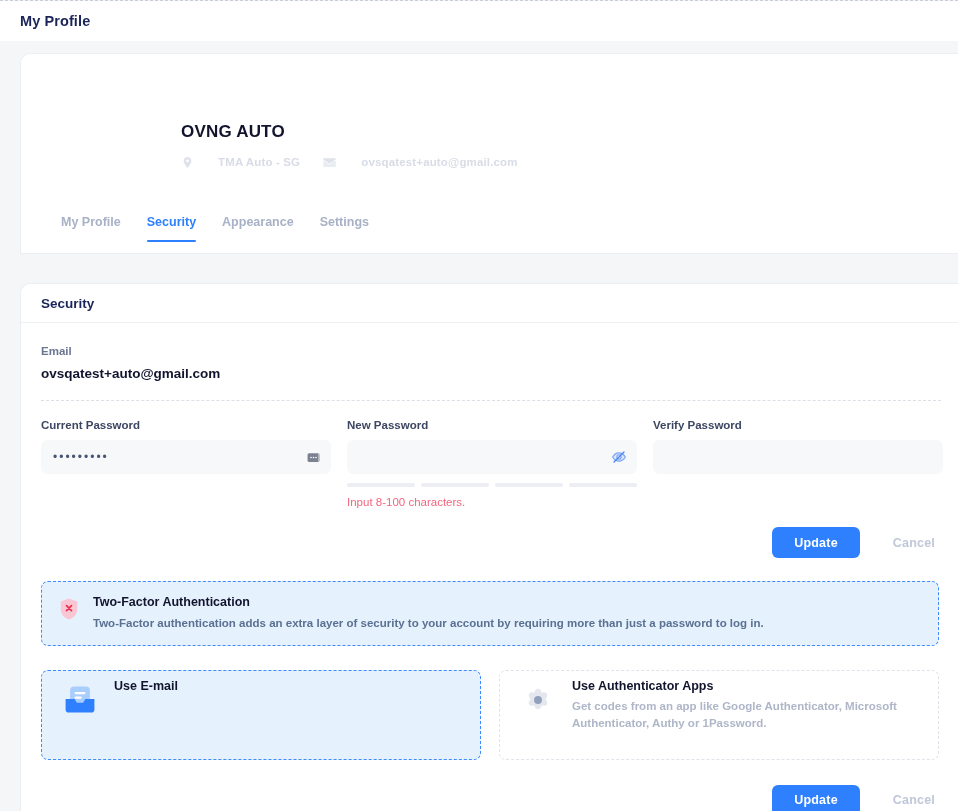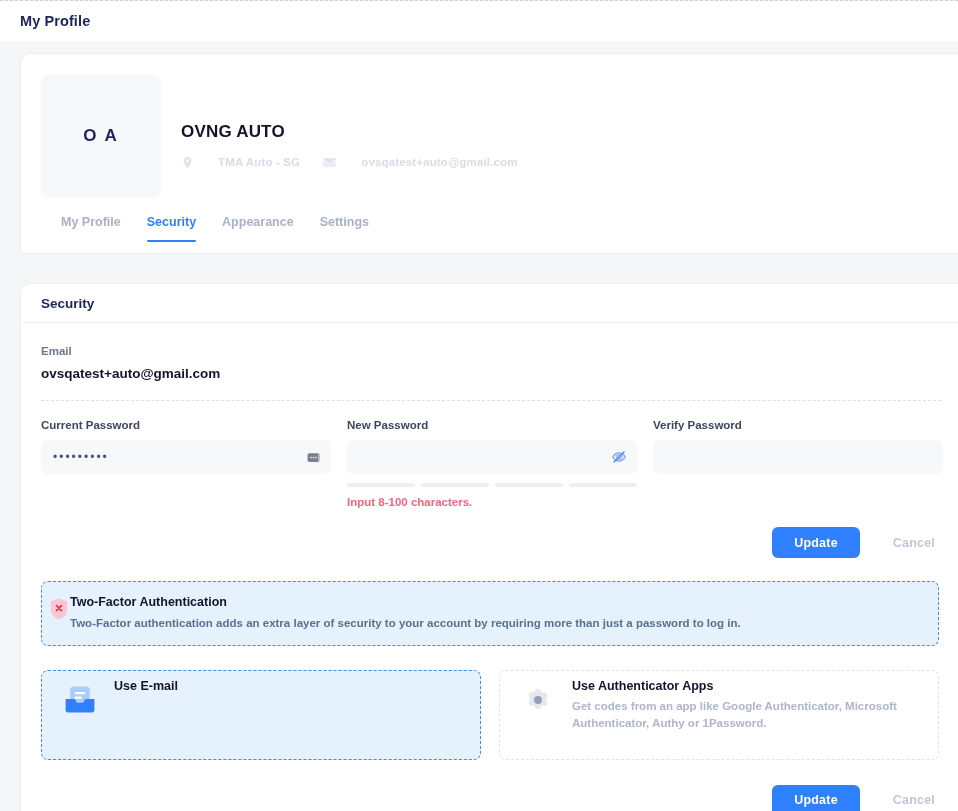--- a/index.html
+++ b/index.html
@@ -248,21 +248,21 @@
     flex: 1;
     height: 4px;
     background: #eceef3;
     border-radius: 3px;
   }
 
   .error-text {
     margin-top: 9px;
     font-size: 11.5px;
     color: #f2667e;
-    font-weight: 700;
+    font-weight: 400;
   }
 
   
   .actions {
     display: flex;
     align-items: center;
     justify-content: flex-end;
     gap: 14px;
     width: 900px;
   }
@@ -297,21 +297,22 @@
   
   .tfa-banner {
     margin-top: 23px;
     width: 898px;
     min-height: 62px;
     background: #e6f1fe;
     border: 1px dashed #3d8bfd;
     border-radius: 7px;
     display: flex;
     align-items: flex-start;
-    padding: 13px 16px 13px 6px;
+    padding: 13px 16px 13px 16px;
+    gap: 13px;
   }
   .tfa-icon { flex: none; margin-top: 2px; }
   .tfa-title {
     font-size: 12.5px;
     font-weight: 700;
     color: #12142e;
     margin-bottom: 6px;
   }
   .tfa-desc {
     font-size: 11.5px;
@@ -368,23 +369,20 @@
 <div class="page">
 
   <div class="top-dash"></div>
 
   <div class="titlebar">
     <h1>My Profile</h1>
   </div>
 
   <div class="profile-card">
 
-    <div class="avatar">
-      <span class="initials">O A</span>
-    </div>
 
     <div class="profile-info">
       <div class="profile-name">OVNG AUTO</div>
 
       <div class="profile-meta">
 
         <div class="meta-item">
           <span class="meta-icon">
             <svg width="13" height="13" viewBox="0 0 24 24" fill="#dfe2ea">
               <path d="M12 2C8.1 2 5 5.1 5 9c0 5.3 7 13 7 13s7-7.7 7-13c0-3.9-3.1-7-7-7z"></path>

